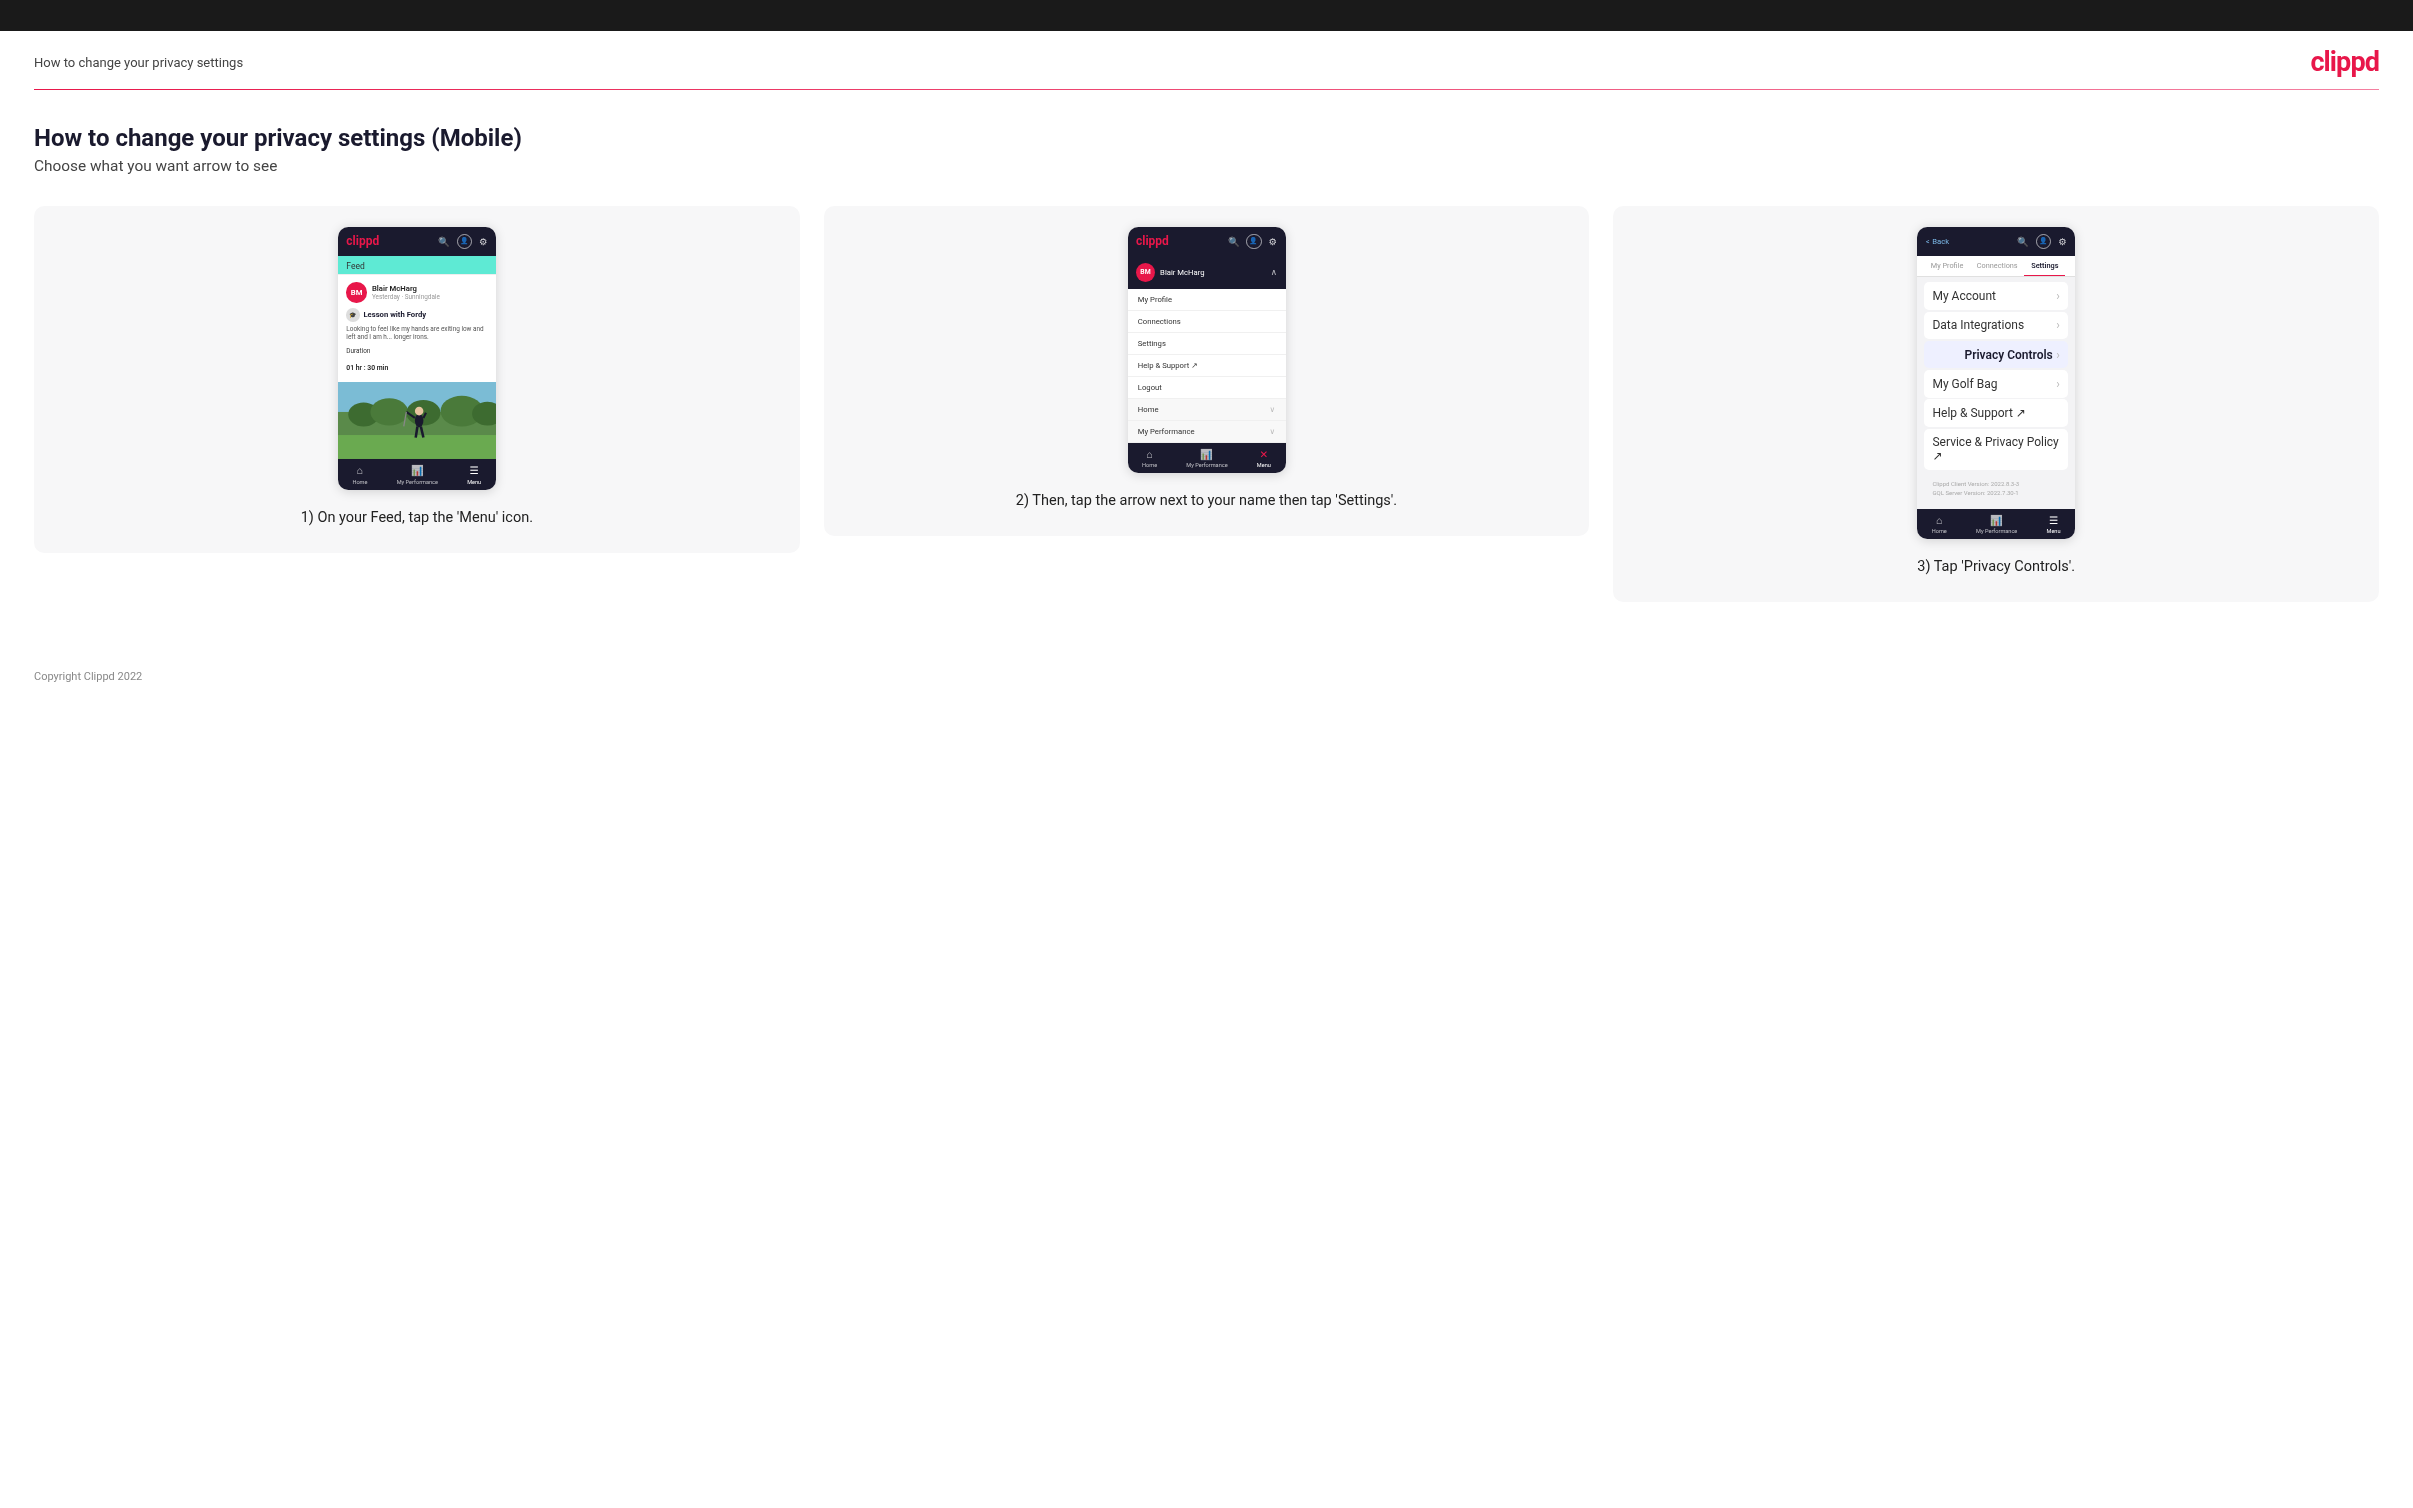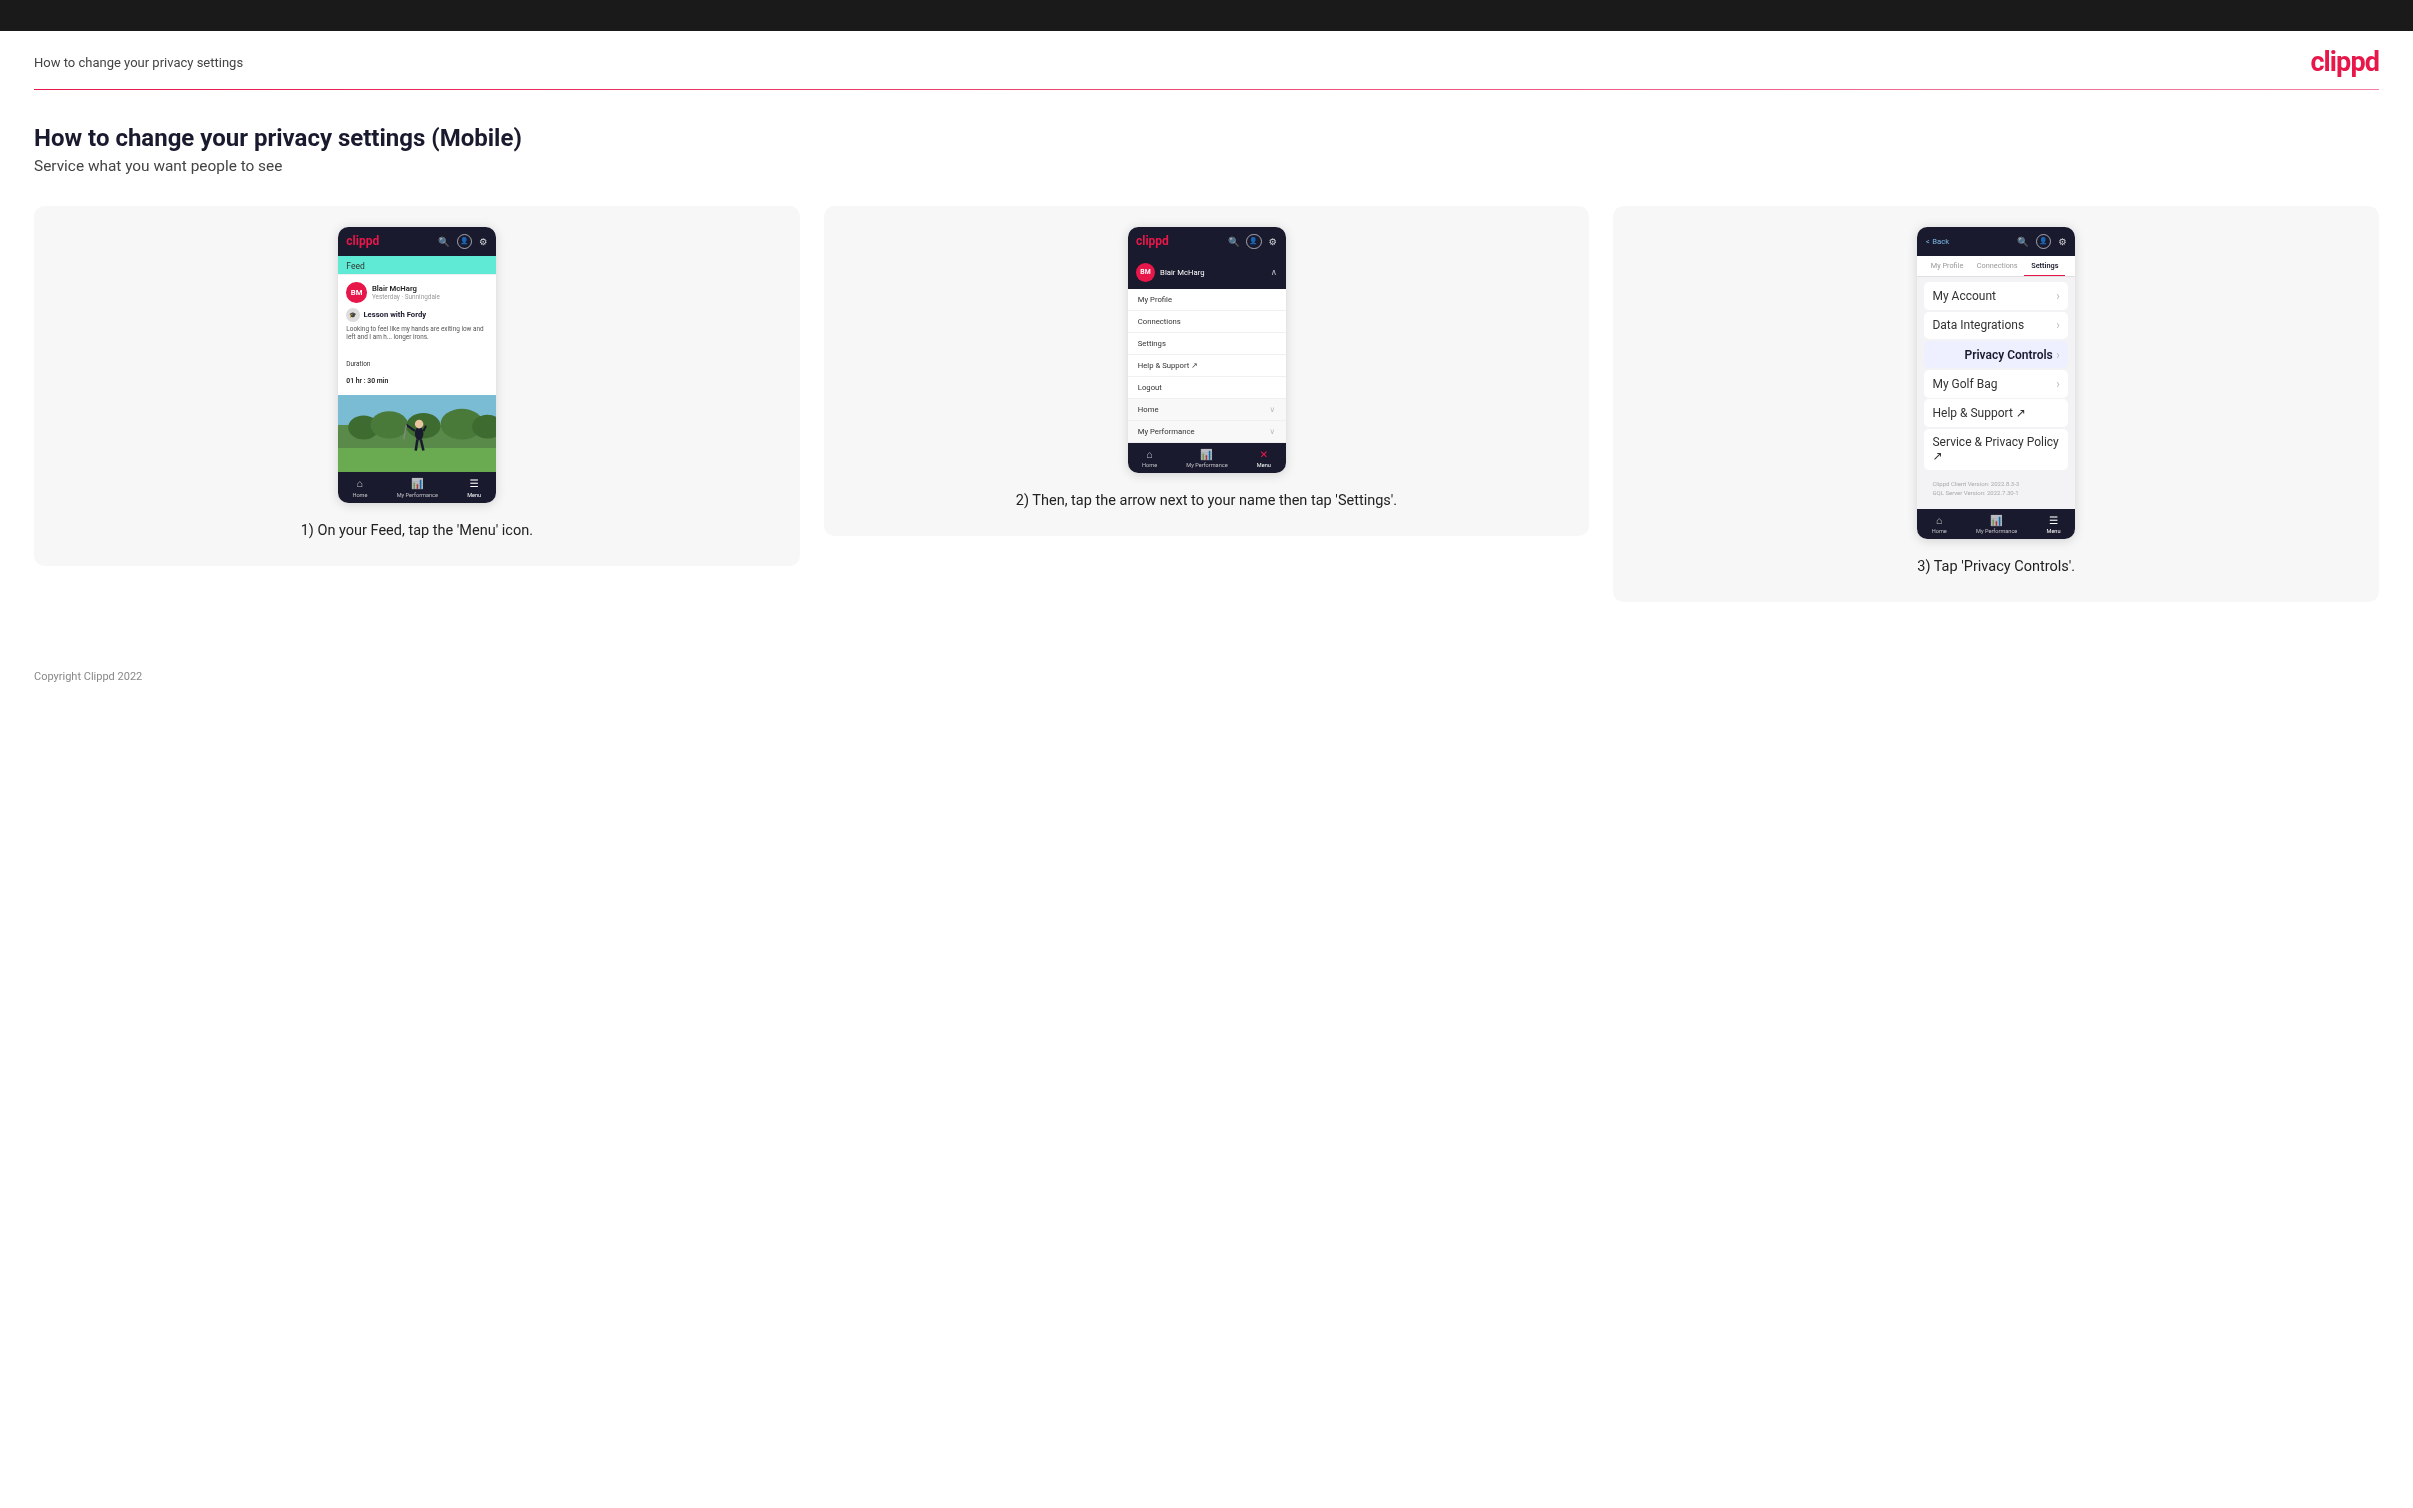--- a/index.html
+++ b/index.html
@@ -186,21 +186,21 @@
     }
     .feed-lesson-title {
       font-size: 7.7px;
       font-weight: 700;
       color: #1a1a2e;
     }
     .feed-body-text {
       font-size: 6.4px;
       color: #555;
       line-height: 1.3;
-      margin-bottom: 18px;
+      margin-bottom: 5px;
     }
     .feed-duration {
       font-size: 6.4px;
       color: #333;
       margin-bottom: 9px;
     }
     .feed-duration-val {
       font-size: 6.8px;
       font-weight: 600;
       color: #222;
@@ -374,21 +374,21 @@
 <div class="top-bar"></div>
 
 <div class="header">
   <span class="header-title">How to change your privacy settings</span>
   <span class="logo">clippd</span>
 </div>
 <div class="header-divider"></div>
 
 <div class="main">
   <h1 class="page-heading">How to change your privacy settings (Mobile)</h1>
-  <p class="page-subheading">Service what you want people to see</p>
+  <p class="page-subheading">Choose what you want arrow to see</p>
 
   <div class="steps-container">
 
     <div class="step-card">
       <div class="phone-mockup">
 
         <div class="phone-nav-bar">
           <span class="phone-logo">clippd</span>
           <div class="phone-icons">
             <span class="phone-icon-small">🔍</span>

